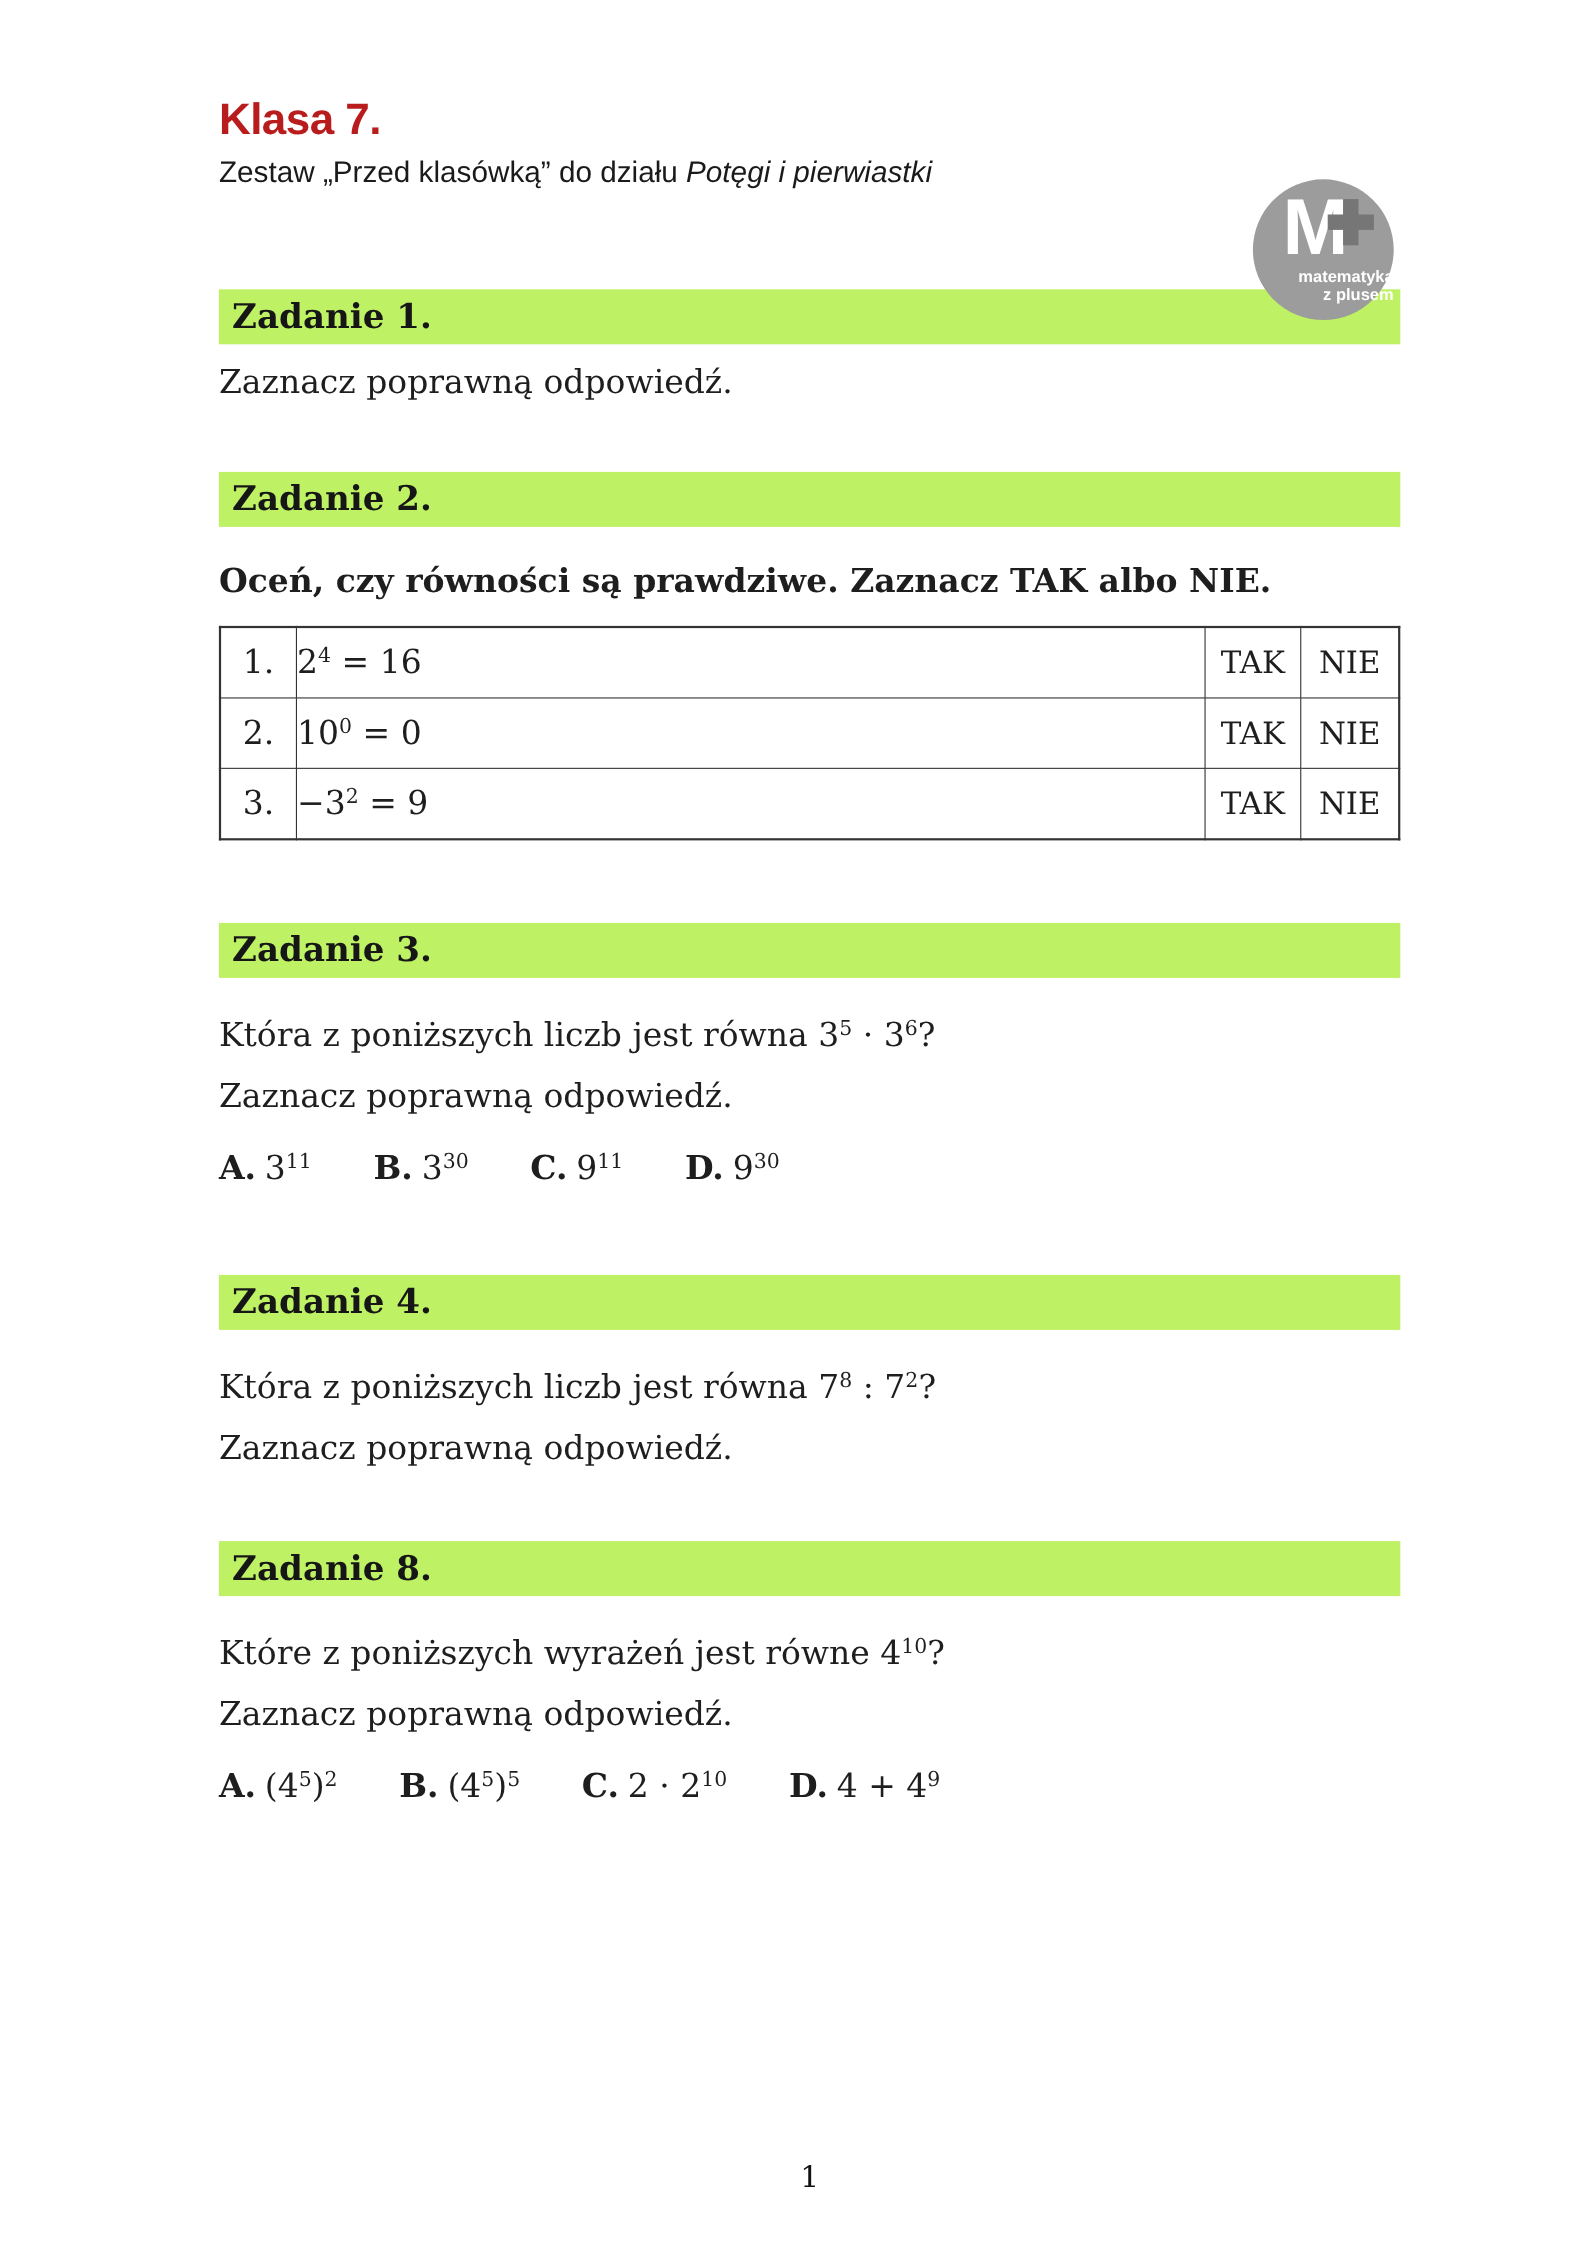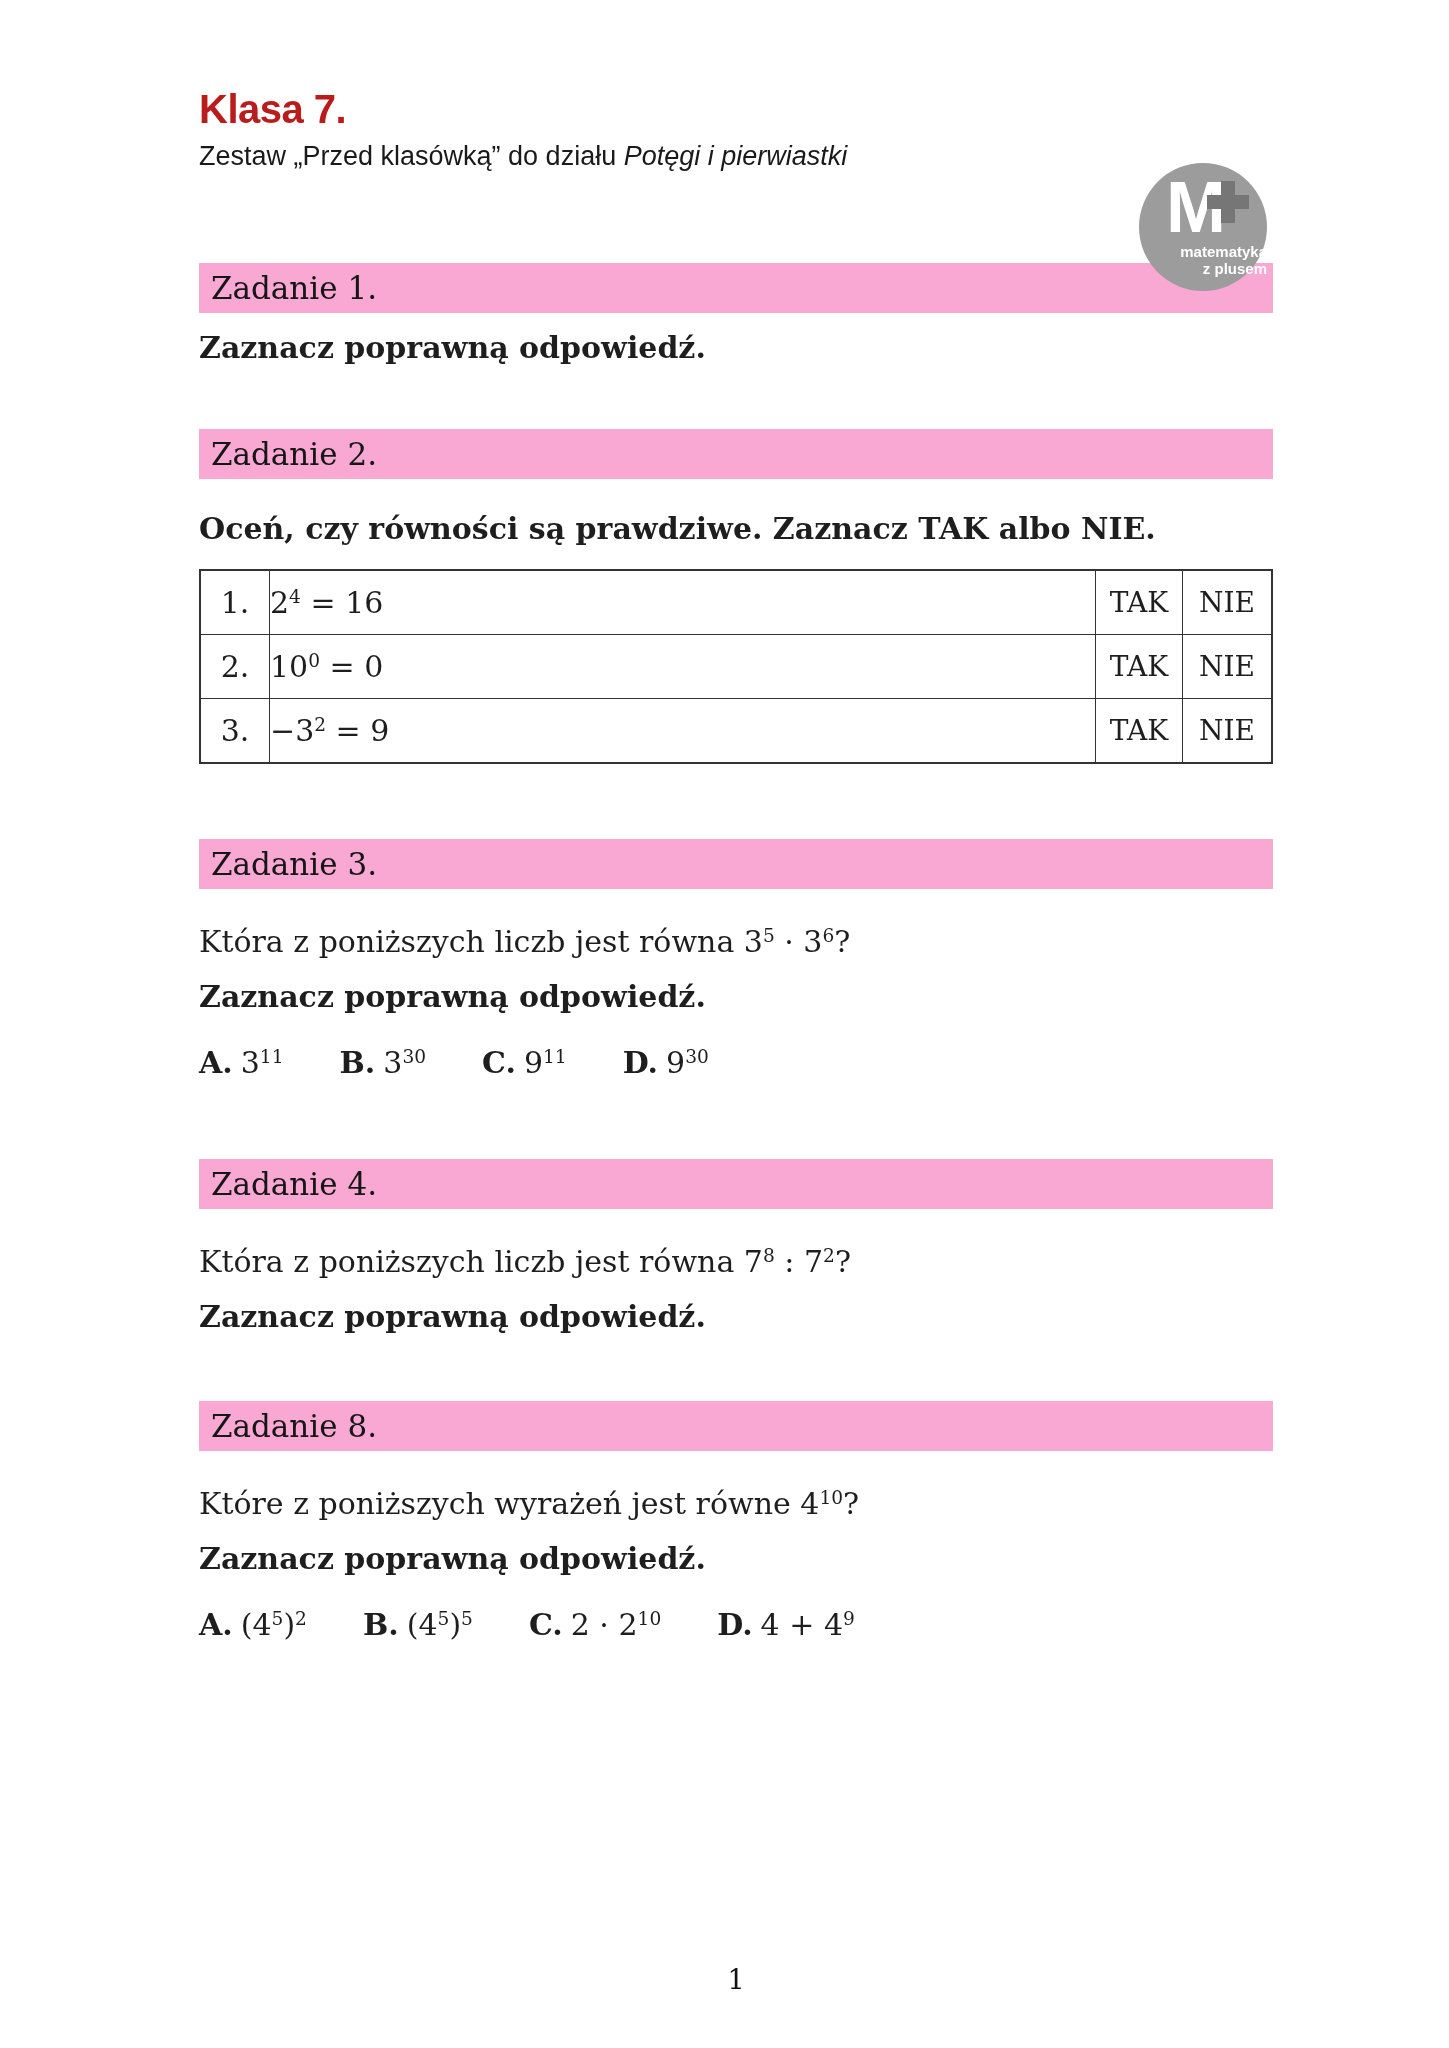--- a/index.html
+++ b/index.html
@@ -84,36 +84,36 @@
     font-weight: 700;
     color: #ffffff;
     font-size: 15px;
     line-height: 17px;
   }
 
   
   .task-bar {
     height: 50px;
     line-height: 50px;
-    background: #f9a8d4;
+    background: #bef264;
     padding-left: 12px;
-    font-weight: 400;
+    font-weight: 700;
     font-size: 31px;
     color: #161616;
   }
   .question {
     margin: 33px 0 0 0;
     font-size: 30px;
     line-height: 40px;
   }
   .instruction {
     margin: 15px 0 0 0;
     font-size: 30px;
     line-height: 40px;
-    font-weight: 700;
+    font-weight: 400;
   }
   .instruction-top {
     margin: 30px 0 0 0;
     font-size: 30px;
     line-height: 40px;
     font-weight: 700;
   }
   .options {
     margin: 24px 0 0 0;
     display: flex;

